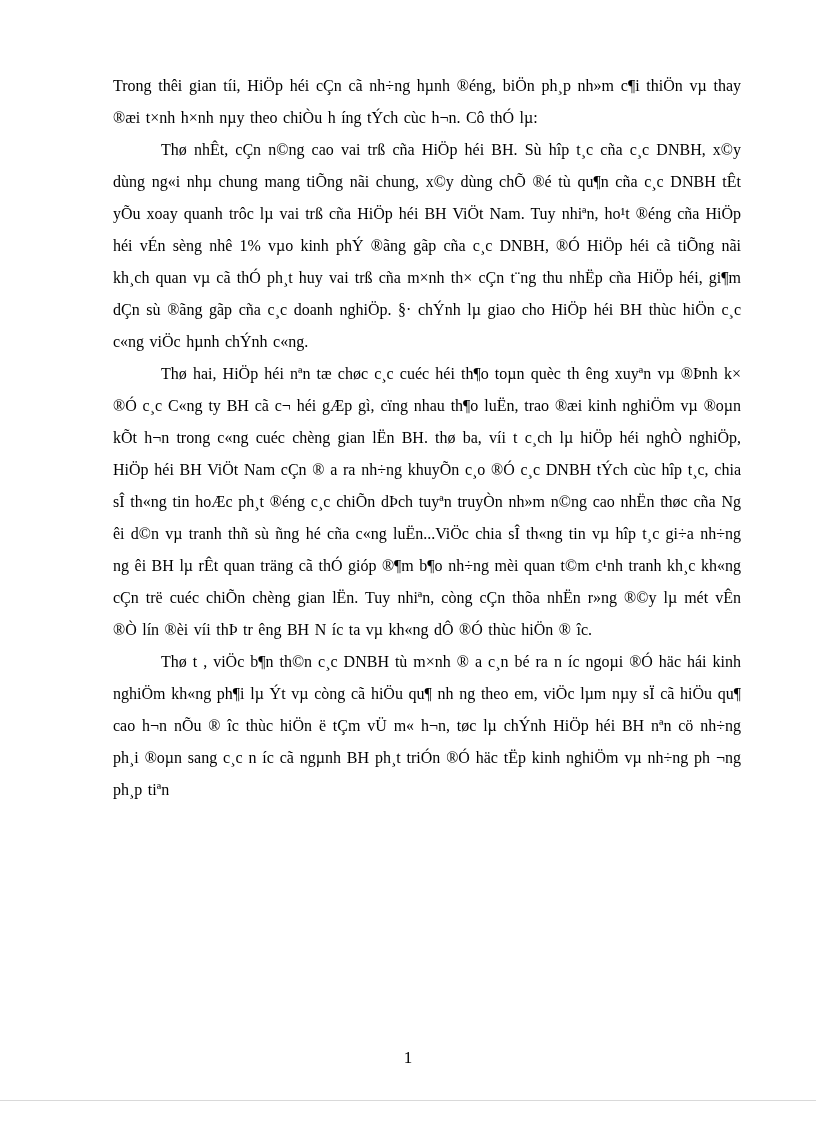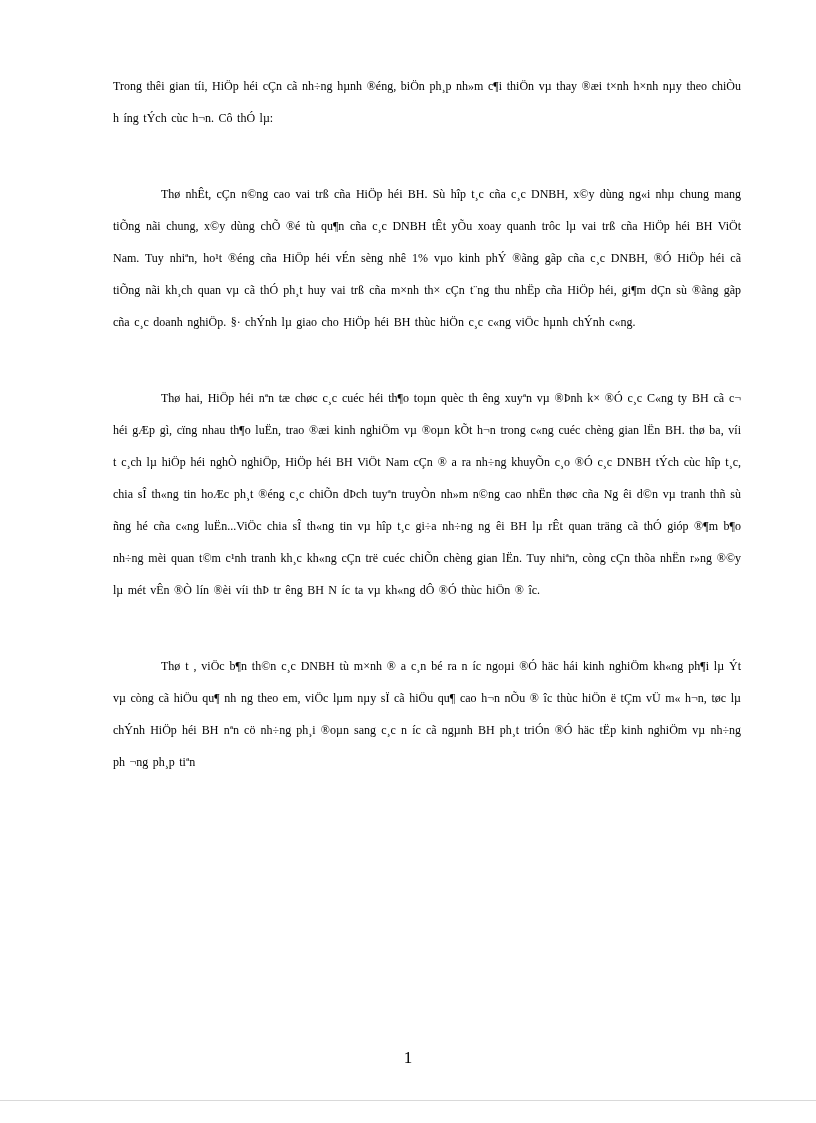--- a/index.html
+++ b/index.html
@@ -18,28 +18,27 @@
     box-sizing: border-box;
   }
   .text-block {
     position: absolute;
     top: 70px;
     left: 113px;
     width: 628px;
   }
   .para {
     margin: 0;
-    font-size: 12px;
+    font-size: 16px;
     line-height: 32px;
     text-align: justify;
     word-spacing: 1.5px;
   }
   .para.indent {
     text-indent: 48px;
-    margin-top: 44px;
   }
   .page-number {
     position: absolute;
     top: 1048px;
     left: 0;
     width: 100%;
     text-align: center;
     font-size: 17px;
     line-height: 20px;
   }

